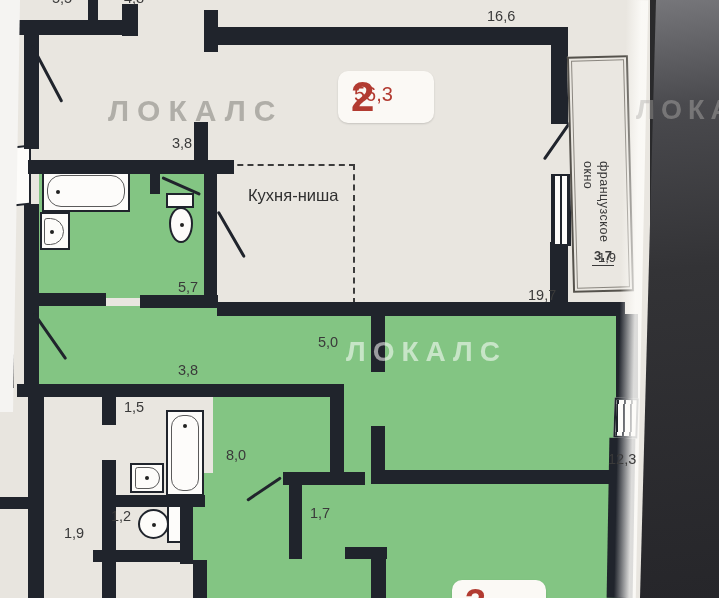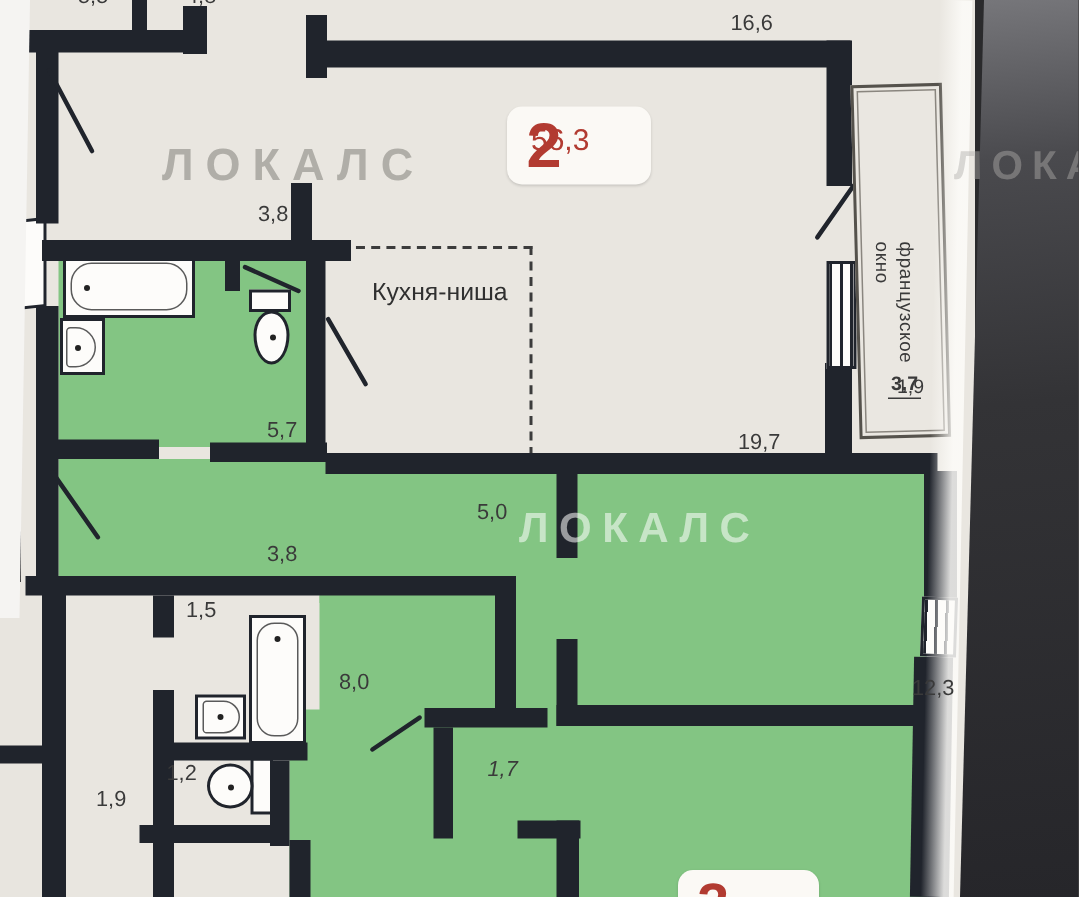--- a/index.html
+++ b/index.html
@@ -162,28 +162,28 @@
   <div class="glare"></div>
   <div class="dark-right"></div>
 
   <div class="lbl zlab" style="left:52px;top:-9px;">5,5</div>
   <div class="lbl zlab" style="left:124px;top:-9px;">4,8</div>
   <div class="lbl zlab" style="left:487px;top:9px;">16,6</div>
   <div class="lbl zlab" style="left:172px;top:136px;">3,8</div>
   <div class="lbl-big zlab" style="left:248px;top:186px;">Кухня-ниша</div>
   <div class="lbl zlab" style="left:178px;top:280px;">5,7</div>
   <div class="lbl zlab" style="left:318px;top:287px;margin-top:48px;">5,0</div>
-  <div class="lbl zlab" style="left:492px;top:288px;text-align:center;">19,7</div>
+  <div class="lbl zlab" style="left:528px;top:288px;text-align:center;">19,7</div>
   <div class="lbl zlab" style="left:178px;top:363px;">3,8</div>
   <div class="lbl zlab" style="left:124px;top:400px;">1,5</div>
   <div class="lbl zlab" style="left:226px;top:448px;text-align:center;">8,0</div>
   <div class="lbl zlab" style="left:608px;top:452px;">12,3</div>
   <div class="lbl zlab" style="left:111px;top:509px;">1,2</div>
   <div class="lbl zlab" style="left:64px;top:526px;">1,9</div>
-  <div class="lbl zlab" style="left:325px;top:506px;font-style:italic;">1,7</div>
+  <div class="lbl zlab" style="left:310px;top:506px;">1,7</div>
 
   <div class="wm wm1">ЛОКАЛС</div>
   <div class="wm wm2">ЛОКАЛС</div>
   <div class="wm wm3">ЛОКАЛС</div>
 
   <div class="badge" style="left:338px;top:71px;width:96px;height:52px;padding:5px 8px 5px 13px;">
     <span class="num">2</span>
     <span class="area">56,3</span>
   </div>
   <div class="badge" style="left:452px;top:580px;width:94px;height:46px;padding:4px 8px 4px 13px;">

